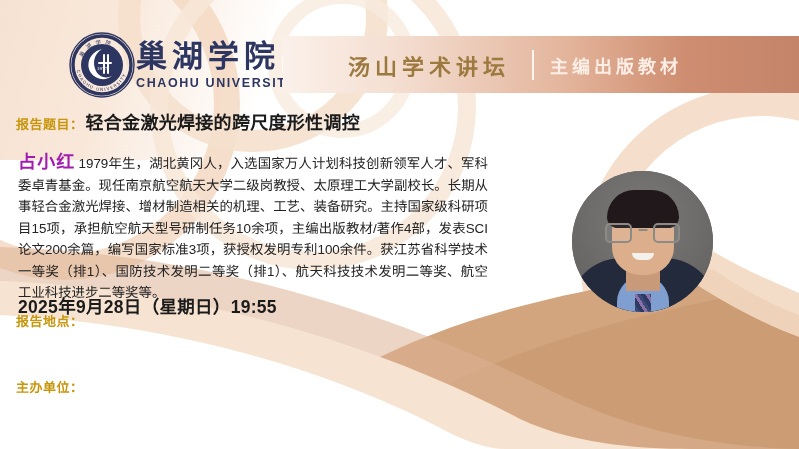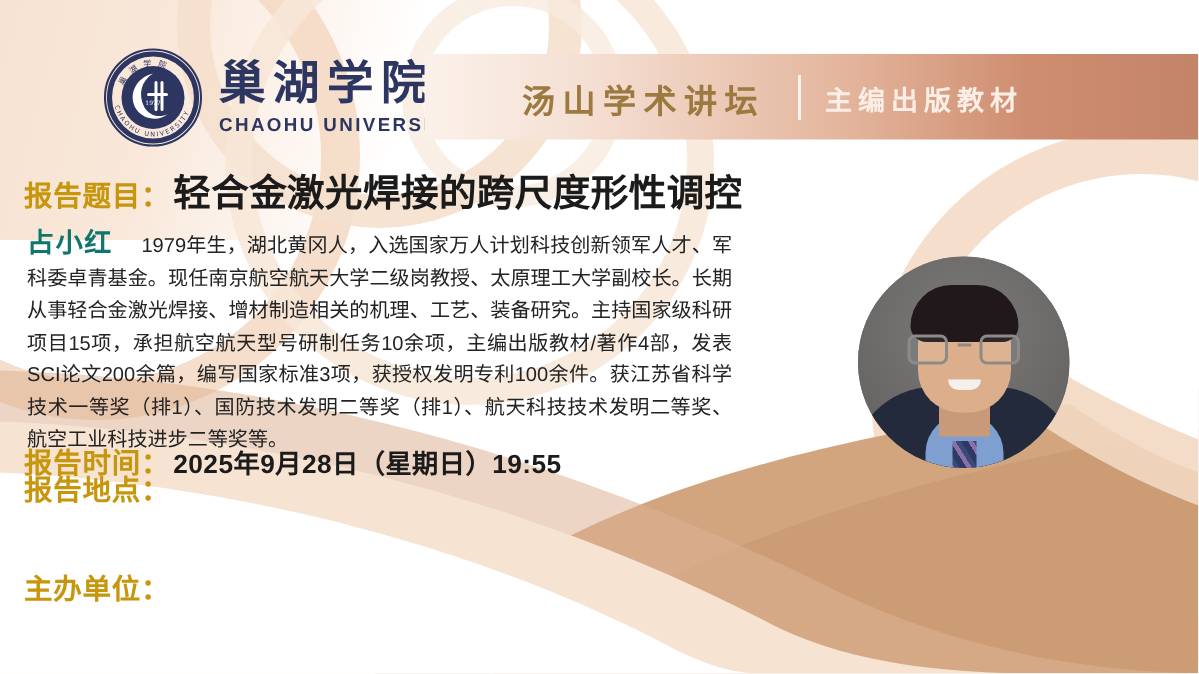--- a/index.html
+++ b/index.html
@@ -129,21 +129,20 @@
     display: flex;
     align-items: center;
   }
   .seal {
     position: relative;
     width: 68px;
     height: 68px;
     flex: none;
   }
   .logo-text {
-    margin-left: 10px;
     display: flex;
     flex-direction: column;
     justify-content: center;
   }
   .logo-cn {
     font-size: 31px;
     font-weight: bold;
     letter-spacing: 5px;
     color: #2d3561;
     font-family: "DejaVu Serif", "Liberation Serif", serif;
@@ -161,35 +160,35 @@
 
   
   .row {
     position: absolute;
     display: flex;
     align-items: baseline;
     white-space: nowrap;
   }
   .lbl {
     color: #c8960c;
-    font-size: 19px;
+    font-size: 13px;
     font-weight: bold;
     flex: none;
     letter-spacing: .5px;
   }
   .val {
     color: #1b1b1b;
     font-size: 17.5px;
     font-weight: bold;
     margin-left: 2px;
     letter-spacing: .3px;
   }
 
   #row-title { left: 16px; top: 108px; }
-  #row-title .val { font-size: 25px; }
+  #row-title .val { font-size: 18px; }
 
   #row-time { left: 16px; top: 293px; }
   #row-place { left: 16px; top: 311px; }
   #row-host { left: 16px; top: 360px; margin-top: 17px; }
 
   
   #bio-row {
     position: absolute;
     left: 16px;
     top: 152px;
@@ -203,23 +202,23 @@
     width: 470px;
     font-size: 13.4px;
     line-height: 21.5px;
     color: #232323;
     text-align: justify;
     white-space: normal;
   }
   .bio-name {
     font-size: 18px;
     font-weight: bold;
-    color: #0f766e;
+    color: #a21caf;
     letter-spacing: 1px;
-    margin-right: 19px;
+    margin-right: 3px;
   }
 
   
   .portrait {
     position: absolute;
     left: 572px;
     top: 171px;
     width: 141px;
     height: 141px;
     border-radius: 50%;
@@ -399,21 +398,20 @@
     <div class="pt-neck"></div>
     <div class="pt-face"></div>
     <div class="pt-hair"></div>
     <div class="pt-glass l"></div>
     <div class="pt-glass r"></div>
     <div class="pt-bridge"></div>
     <div class="pt-mouth"></div>
   </div>
 
   <div class="row" id="row-time">
-    <span class="lbl">报告时间：</span>
     <span class="val">2025年9月28日（星期日）19:55</span>
   </div>
 
   <div class="row" id="row-place">
     <span class="lbl">报告地点：</span>
   </div>
 
   <div class="row" id="row-host">
     <span class="lbl">主办单位：</span>
   </div>

